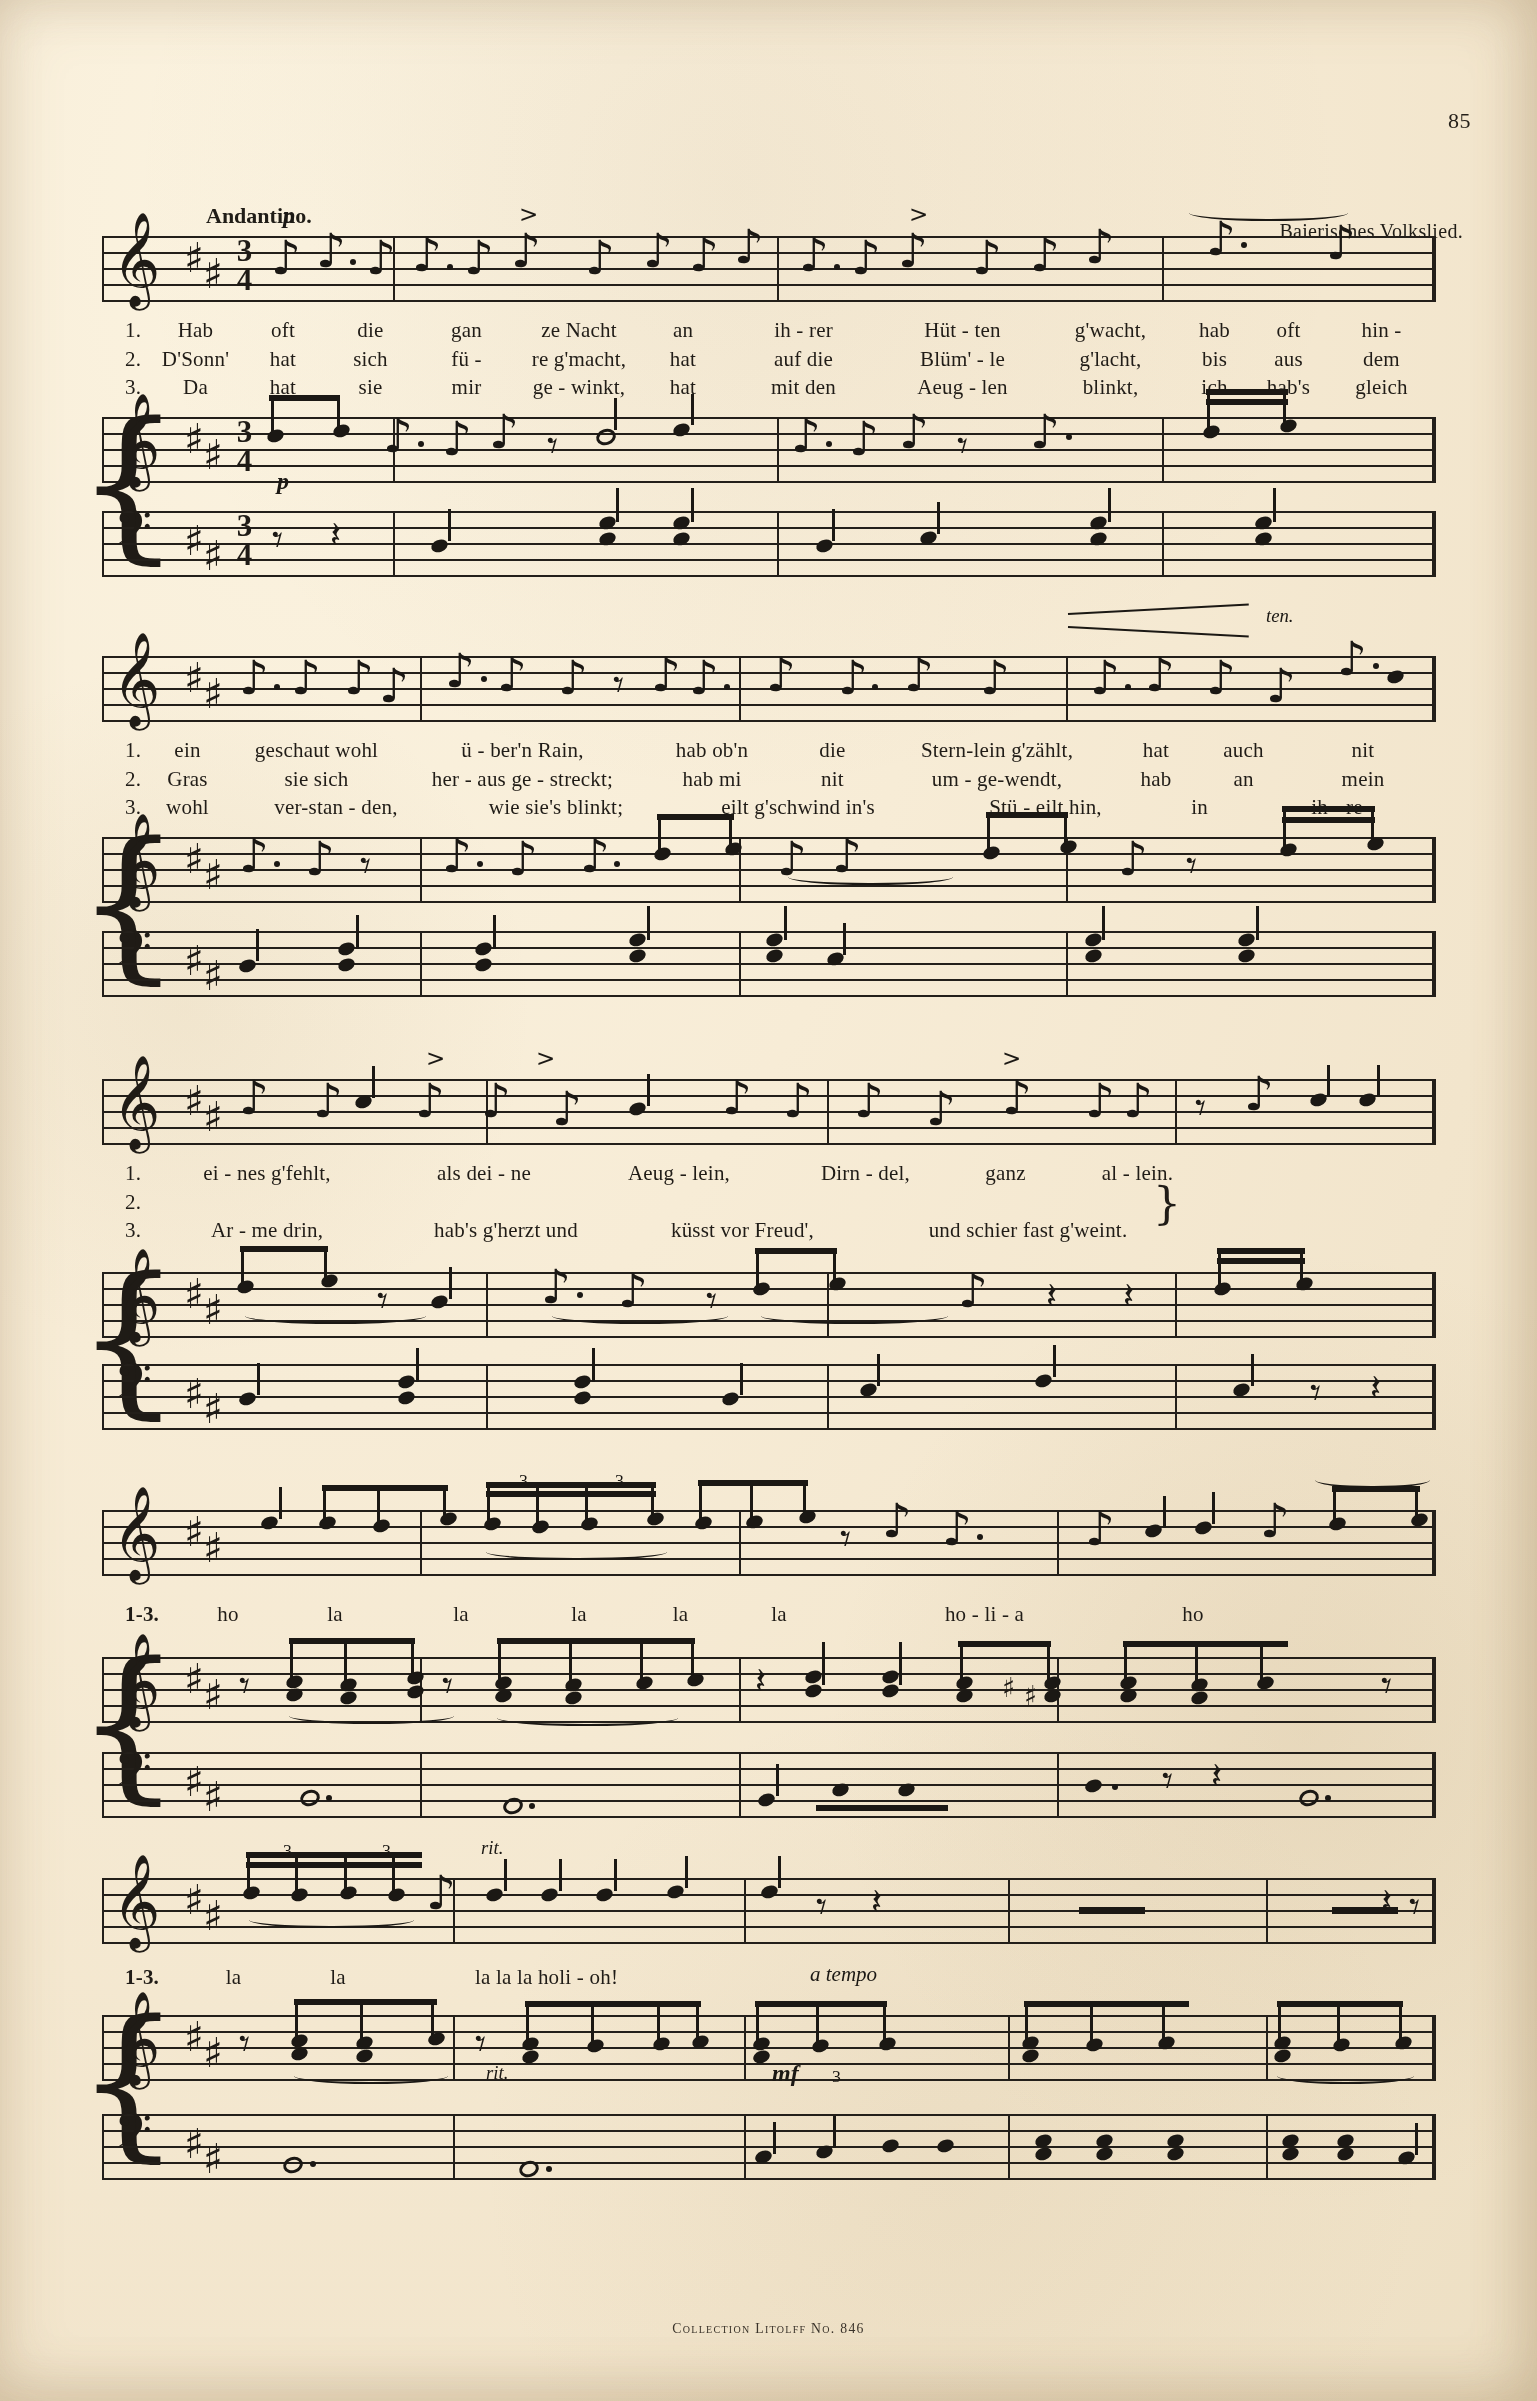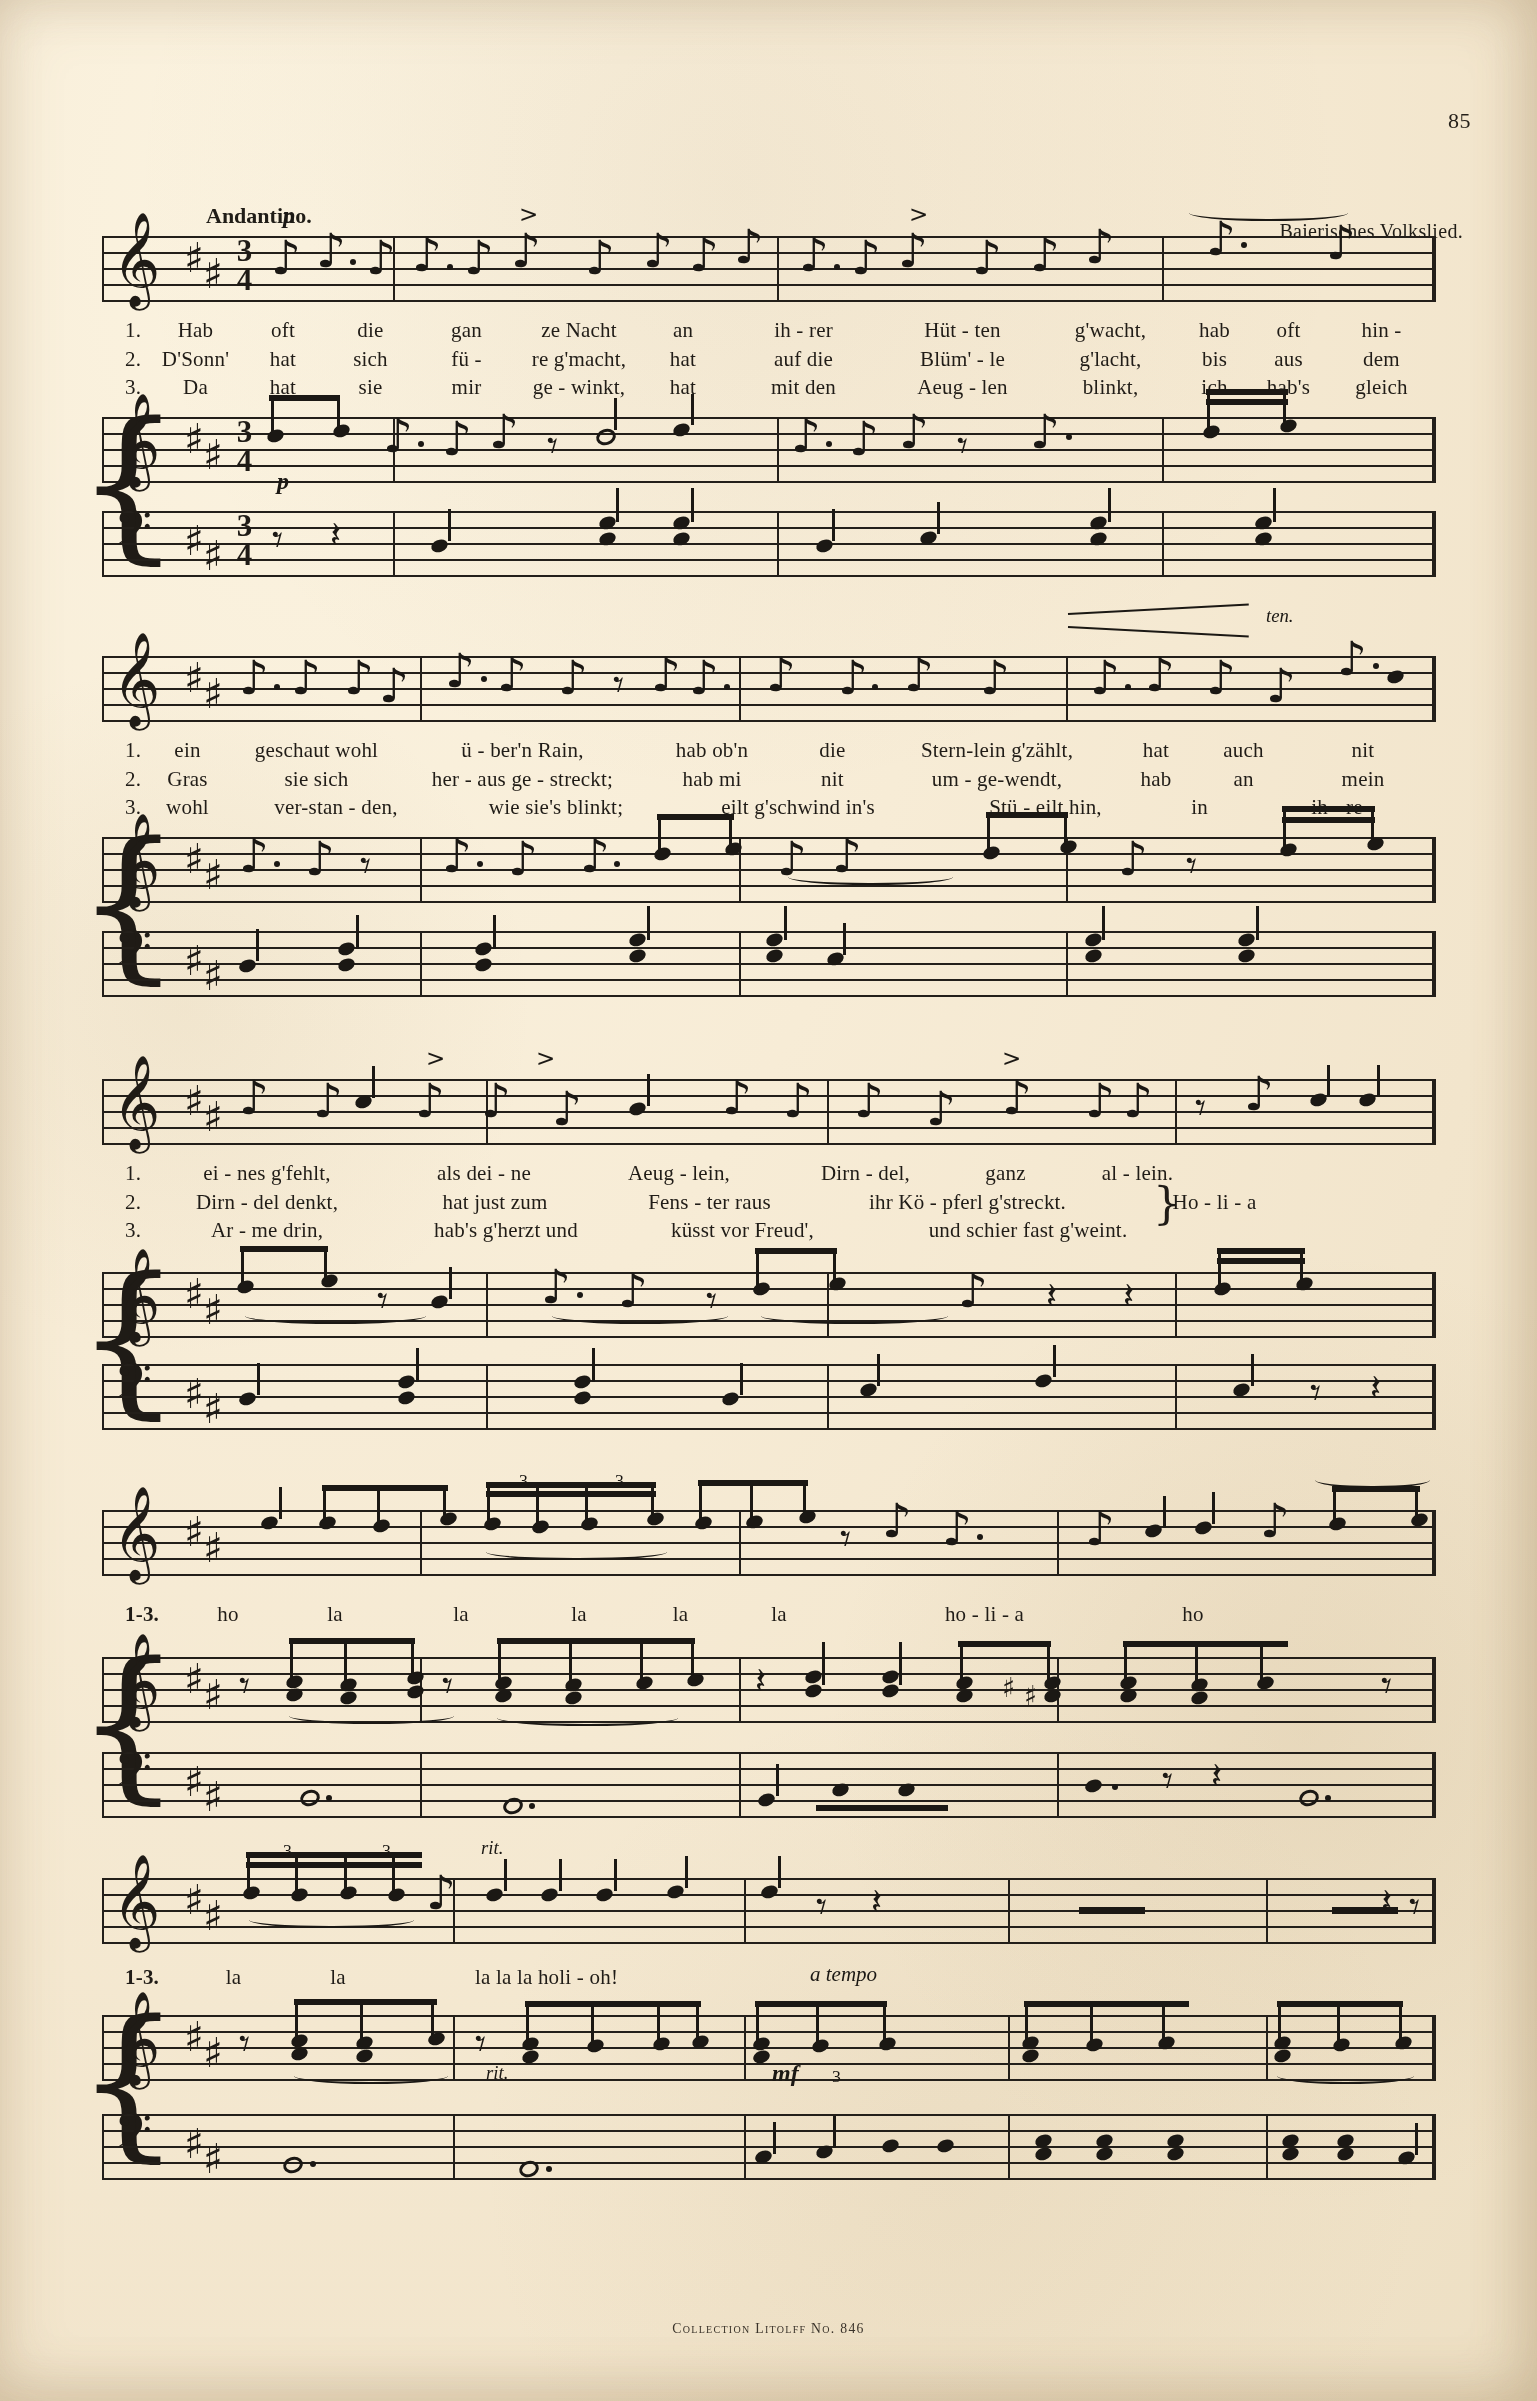--- a/index.html
+++ b/index.html
@@ -715,27 +715,20 @@
           <span style="flex:0 0 236px">ei - nes g'fehlt,</span>
           <span style="flex:0 0 198px">als dei - ne</span>
           <span style="flex:0 0 192px">Aeug - lein,</span>
           <span style="flex:0 0 181px">Dirn - del,</span>
           <span style="flex:0 0 99px">ganz</span>
           <span style="flex:0 0 165px">al - lein.</span>
         </span>
       </div>
       <div class="lyric-row">
         <span class="vnum">2.</span>
-        <span class="words">
-          <span style="flex:0 0 236px">Dirn - del denkt,</span>
-          <span style="flex:0 0 220px">hat just zum</span>
-          <span style="flex:0 0 209px">Fens - ter raus</span>
-          <span style="flex:0 0 307px">ihr Kö - pferl g'streckt.</span>
-          <span style="flex:0 0 187px">Ho - li - a</span>
-        </span>
       </div>
       <div class="lyric-row">
         <span class="vnum">3.</span>
         <span class="words">
           <span style="flex:0 0 236px">Ar - me drin,</span>
           <span style="flex:0 0 242px">hab's g'herzt und</span>
           <span style="flex:0 0 231px">küsst vor Freud',</span>
           <span style="flex:0 0 340px">und schier fast g'weint.</span>
         </span>
       </div>

